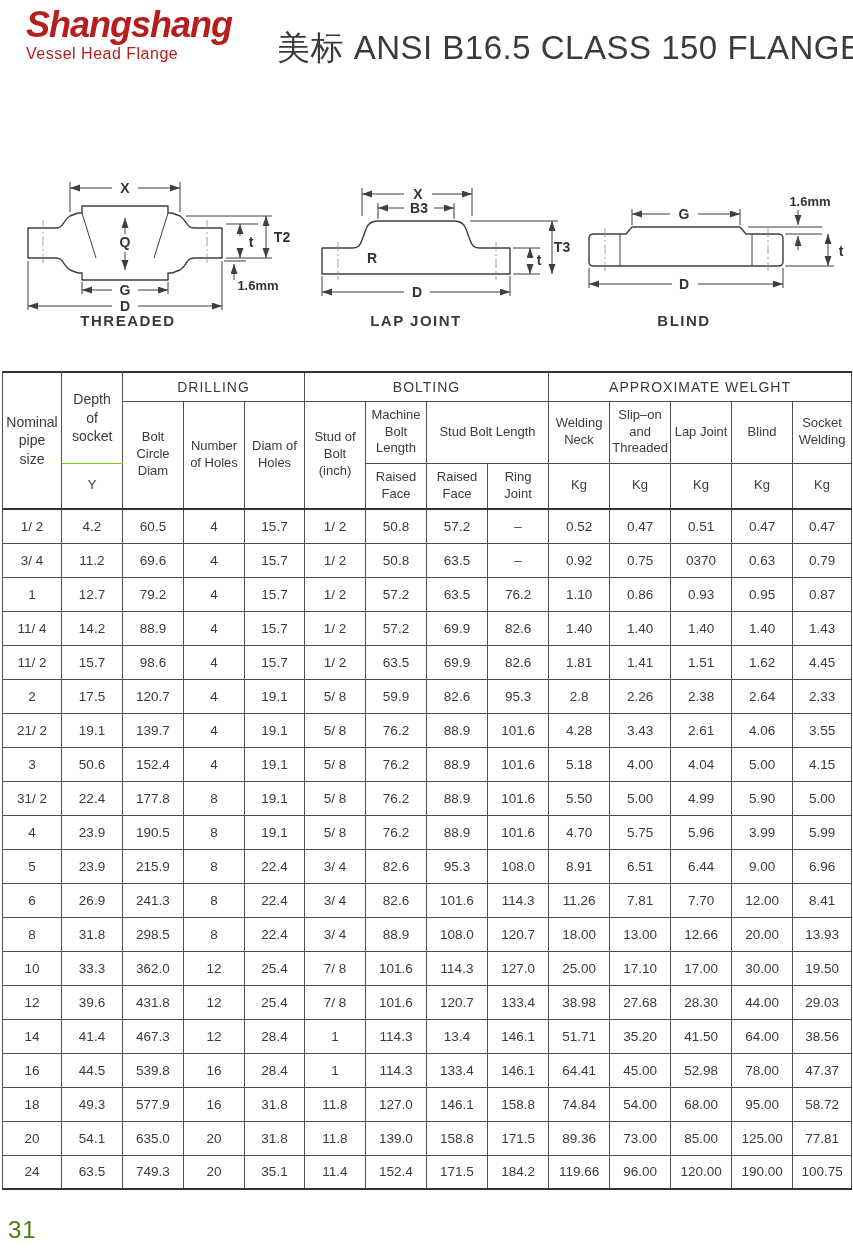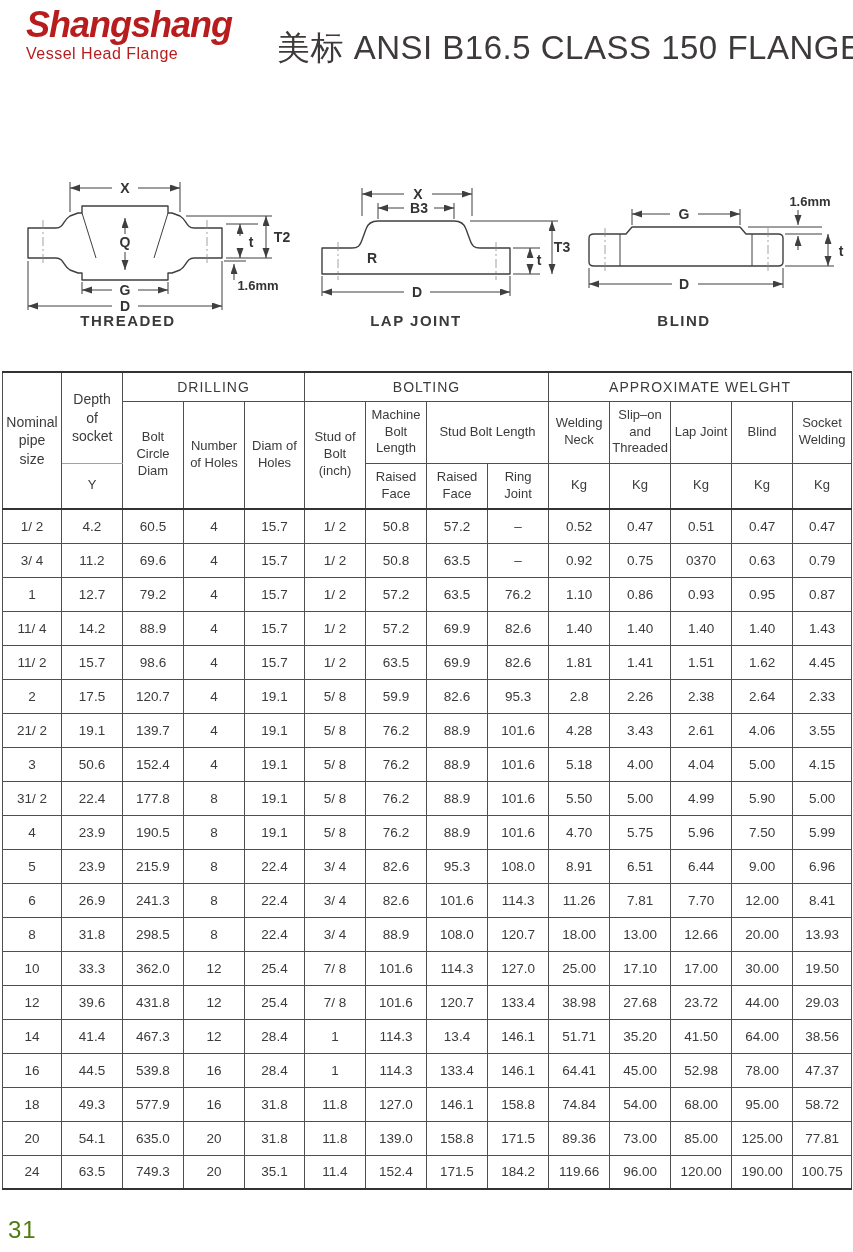--- a/index.html
+++ b/index.html
@@ -393,21 +393,21 @@
           <td>190.5</td>
           <td>8</td>
           <td>19.1</td>
           <td>5/ 8</td>
           <td>76.2</td>
           <td>88.9</td>
           <td>101.6</td>
           <td>4.70</td>
           <td>5.75</td>
           <td>5.96</td>
-          <td>7.50</td>
+          <td>3.99</td>
           <td>5.99</td>
         </tr>
         <tr>
           <td>5</td>
           <td>23.9</td>
           <td>215.9</td>
           <td>8</td>
           <td>22.4</td>
           <td>3/ 4</td>
           <td>82.6</td>
@@ -472,21 +472,21 @@
           <td>39.6</td>
           <td>431.8</td>
           <td>12</td>
           <td>25.4</td>
           <td>7/ 8</td>
           <td>101.6</td>
           <td>120.7</td>
           <td>133.4</td>
           <td>38.98</td>
           <td>27.68</td>
-          <td>23.72</td>
+          <td>28.30</td>
           <td>44.00</td>
           <td>29.03</td>
         </tr>
         <tr>
           <td>14</td>
           <td>41.4</td>
           <td>467.3</td>
           <td>12</td>
           <td>28.4</td>
           <td>1</td>

